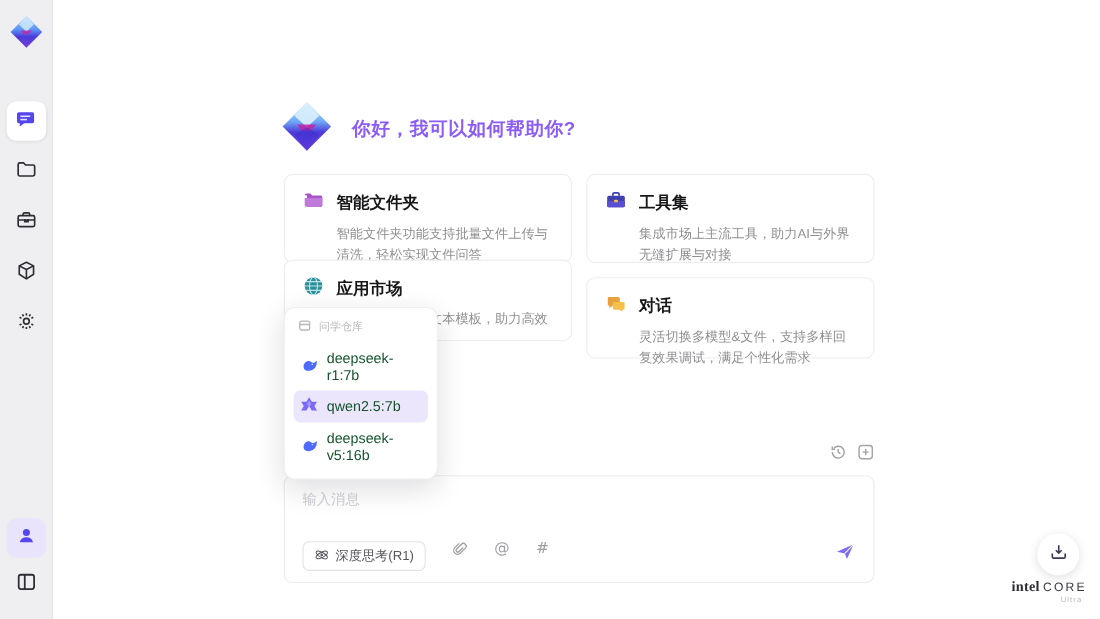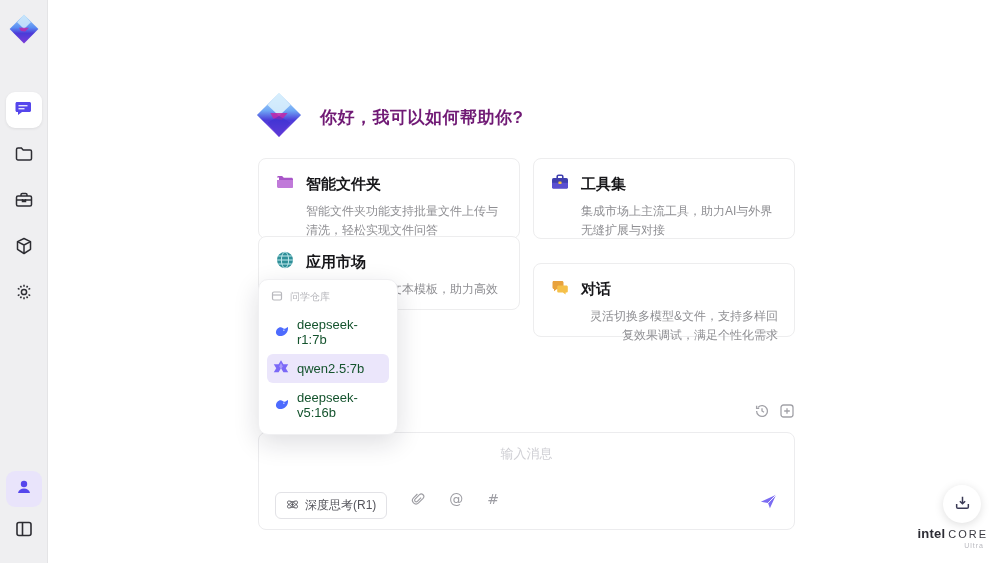--- a/index.html
+++ b/index.html
@@ -19,21 +19,21 @@
   .side-btn {
     width:36px; height:36px; border-radius:9px; display:flex; align-items:center; justify-content:center;
     color:#2d2d33; cursor:pointer;
   }
   .side-btn.active { background:#ffffff; box-shadow:0 1px 3px rgba(0,0,0,.08); color:#5546ec; }
   .side-btn.active-soft { background:#e9e4fb; color:#5546ec; }
   .side-bottom { margin-top:auto; margin-bottom:14px; display:flex; flex-direction:column; gap:6px; align-items:center; }
   
   .main { position:absolute; left:49px; top:0; right:0; bottom:0; background:#fff; }
   .greeting { position:absolute; left:207px; top:92px; display:flex; align-items:center; gap:18px; }
-  .greeting h1 { font-size:17px; font-weight:bold; color:#701a75; letter-spacing:.5px; }
+  .greeting h1 { font-size:17px; font-weight:bold; color:#8b5cf6; letter-spacing:.5px; }
   
   .card {
     position:absolute; width:262px; background:#fff; border:1px solid #ededee; border-radius:8px;
     padding:13px 16px 11px 16px;
   }
   .card-head { display:flex; align-items:center; gap:11px; }
   .card-title { font-size:15px; font-weight:bold; color:#17171a; }
   .card-desc { margin:6px 0 0 31px; font-size:12px; line-height:1.55; color:#8f8f93; }
   
   .dropdown {
@@ -56,40 +56,40 @@
   .row-icons { position:absolute; right:0; top:2px; display:flex; gap:9px; color:#a2a2a8; }
   .row-icons > span { cursor:pointer; display:flex; }
   
   .composer {
     position:absolute; left:209px; top:432px; width:537px; height:98px;
     border:1px solid #ececee; border-radius:8px; background:#fff; padding:12px 16px 10px 16px;
     display:flex; flex-direction:column;
   }
   .composer textarea {
     border:none; outline:none; resize:none; width:100%; flex:1;
-    font-family:inherit; font-size:13px; color:#333; background:transparent;text-align:center;
+    font-family:inherit; font-size:13px; color:#333; background:transparent;
   }
   .composer textarea::placeholder { color:#cfcfd4; }
   .composer-bar { display:flex; align-items:flex-start; gap:24px; }
   .deep-think {
     display:inline-flex; align-items:center; gap:6px; border:1px solid #e2e2e6; border-radius:6px;
     padding:4px 10px; font-size:12px; color:#55555c; cursor:pointer; background:#fff;
   }
   .mini-icon { color:#9d9da3; font-size:14px; display:flex; cursor:pointer; }
   .glyph-icon { font-family:"DejaVu Sans",sans-serif; font-size:14px; line-height:1; color:#9d9da3; }
   .send-btn { margin-left:auto; display:flex; cursor:pointer; }
   
   .fab {
     position:absolute; right:19px; bottom:40px; width:38px; height:38px; border-radius:50%;
     background:#fff; box-shadow:0 2px 10px rgba(0,0,0,.13); display:flex; align-items:center; justify-content:center;
     cursor:pointer; z-index:10;
   }
   .intel-badge { position:absolute; right:12px; bottom:14px; text-align:center; line-height:1; }
   .intel-line { font-size:13px; color:#2c2c34; display:flex; align-items:baseline; gap:3px; justify-content:center; }
-  .intel-word { font-weight:bold; letter-spacing:.2px; }
+  .intel-word { font-weight:bold; letter-spacing:.2px;font-family:Liberation Serif, serif; }
   .core-word { font-size:11px; letter-spacing:2px; color:#3a3a42;margin-top:25px; }
   .ultra-word { display:block; font-size:7px; color:#b9b9bf; letter-spacing:1px; margin-top:2px; text-align:right; padding-right:4px; }
 </style>
 </head>
 <body>
 
 <div class="sidebar">
   <div class="side-logo">
     <svg width="30" height="30" viewBox="0 0 24 24">
       <defs>
@@ -228,21 +228,21 @@
               <ellipse cx="10" cy="10" rx="3.6" ry="8"></ellipse>
               <path d="M2 10h16M3.2 6h13.6M3.2 14h13.6"></path>
             </g>
           </svg>
       </span>
       <span class="card-title">应用市场</span>
     </div>
     <div class="card-desc">提供丰富多样的文本模板，助力高效生成多种文案</div>
   </div>
 
-  <div class="card" style="left:484px; top:263px; height:74px;text-align:right;">
+  <div class="card" style="left:484px; top:252px; height:74px;">
     <div class="card-head">
       <span>
         <svg width="20" height="20" viewBox="0 0 20 20">
             <path d="M3 4h9c.8 0 1.5.7 1.5 1.5v5c0 .8-.7 1.5-1.5 1.5H7l-3 2.3V12c-.8 0-1.5-.7-1.5-1.5v-5C2.5 4.7 3.2 4 3 4z" fill="#e8a23d"></path>
             <path d="M8.5 8.5h8c.7 0 1.3.6 1.3 1.3v4.4c0 .7-.6 1.3-1.3 1.3h-.9v2l-2.7-2H8.5c-.7 0-1.3-.6-1.3-1.3V9.8c0-.7.6-1.3 1.3-1.3z" fill="#f5c049"></path>
           </svg>
       </span>
       <span class="card-title">对话</span>
     </div>
     <div class="card-desc">灵活切换多模型&amp;文件，支持多样回复效果调试，满足个性化需求</div>

